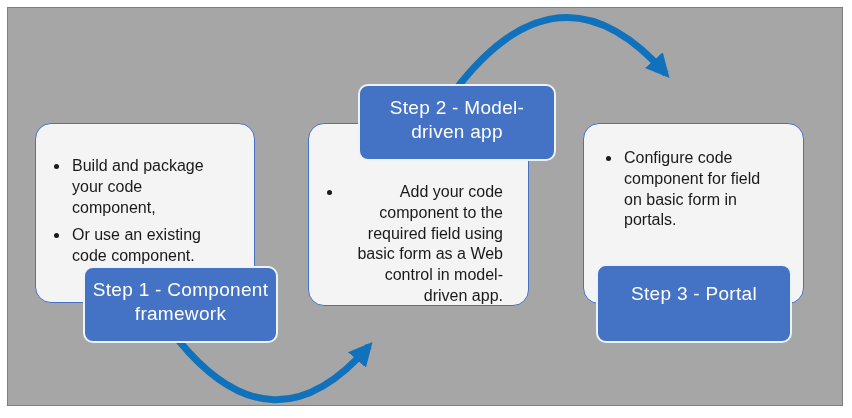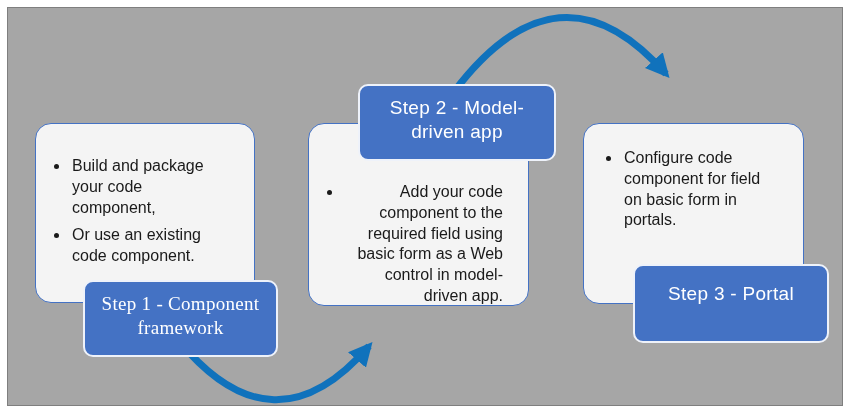--- a/index.html
+++ b/index.html
@@ -52,25 +52,25 @@
     box-sizing: border-box;
     color: #ffffff;
     font-size: 19px;
     letter-spacing: 0.3px;
     line-height: 1.25;
     text-align: center;
     display: flex;
     justify-content: center;
     padding-top: 10px;
   }
-  .label-1 { left: 75px; top: 272px; width: 195px; height: 77px; font-family: Liberation Serif, serif; }
+  .label-1 { left: 75px; top: 258px; width: 195px; height: 77px; }
   .label-1 .label-text { width: 182px; }
   .label-2 { left: 350px; top: 76px; width: 198px; height: 77px; }
   .label-2 .label-text { width: 152px; }
-  .label-3 { left: 625px; top: 256px; width: 196px; height: 79px; padding-top: 16px; }
+  .label-3 { left: 588px; top: 256px; width: 196px; height: 79px; padding-top: 16px; }
   .label-3 .label-text { width: 180px; }
   .arrow-layer {
     position: absolute;
     left: 0;
     top: 0;
     width: 836px;
     height: 399px;
     overflow: visible;
     pointer-events: none;
   }

